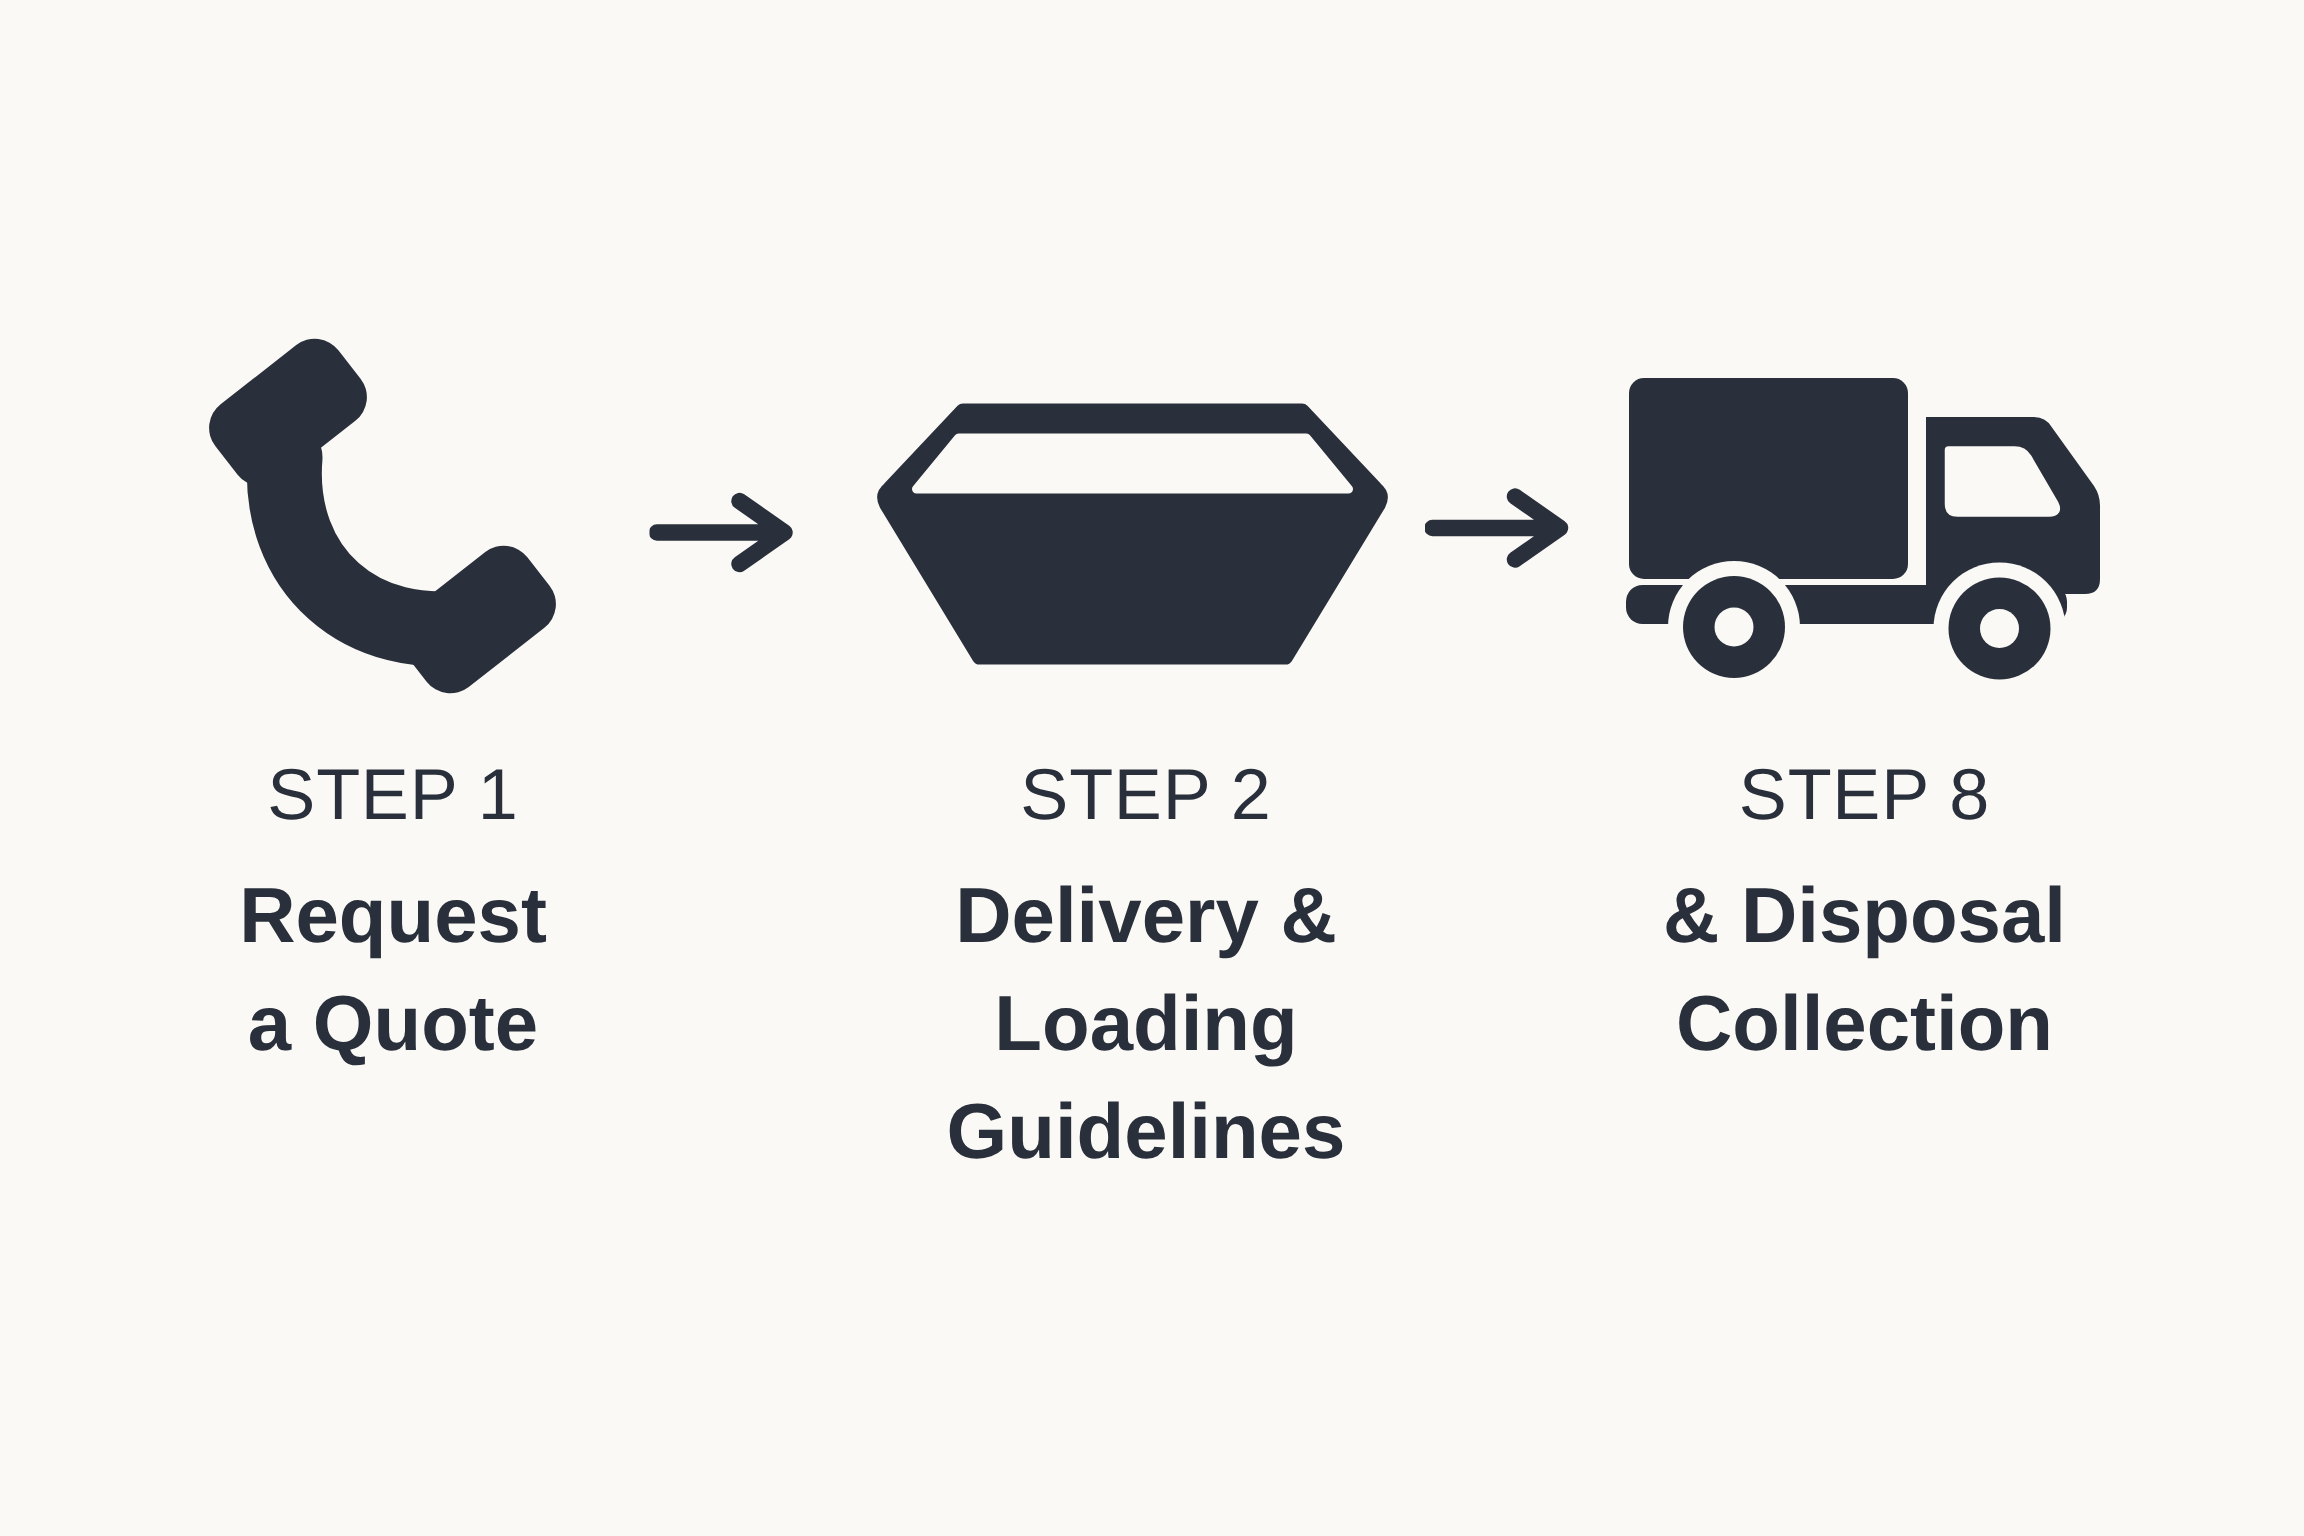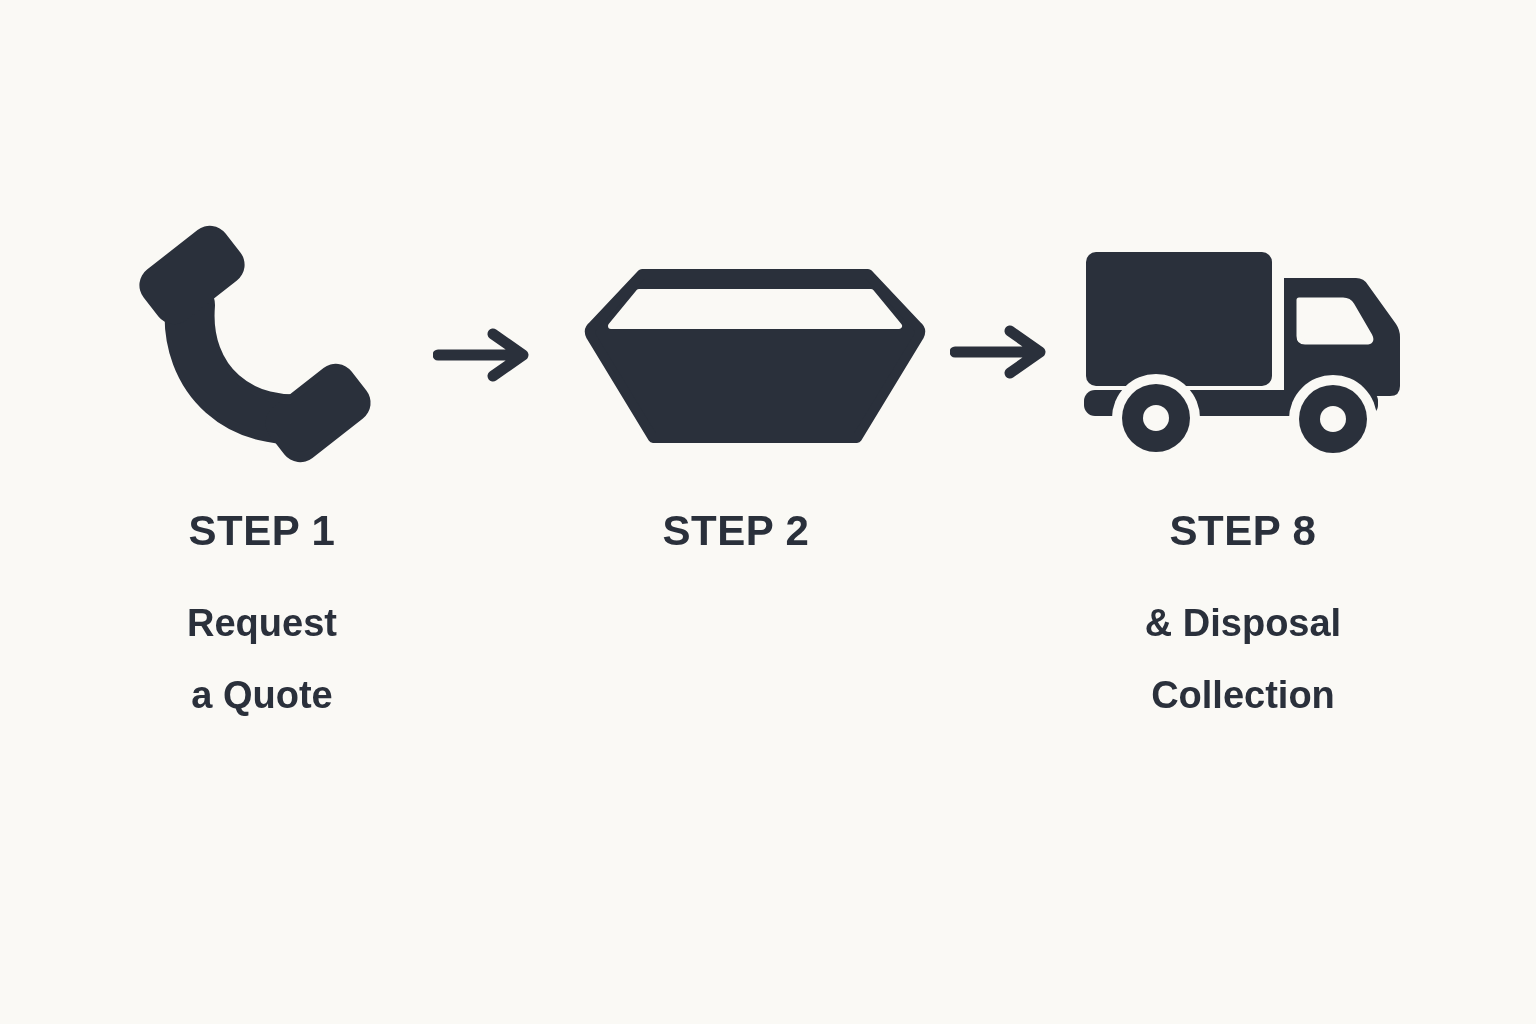--- a/index.html
+++ b/index.html
@@ -10,27 +10,27 @@
   }
   .icon-box{position:absolute;}
   .icon-box svg{overflow:visible;display:block;}
   .ink{fill:#2A303B;}
   .ink-stroke{stroke:#2A303B;}
   .bg{fill:#FAF9F5;}
   .col{
     position:absolute;top:503px;width:360px;text-align:center;color:#2A303B;
   }
   .col-1{left:82px;}
-  .col-2{left:556px;}
+  .col-2{left:584px;}
   .col-3{left:1063px;}
   .step-label{
-    font-size:42px;font-weight:700;line-height:56px;letter-spacing:0.5px;
+    font-size:48px;font-weight:400;line-height:56px;letter-spacing:0.5px;
   }
   .step-title{
-    margin-top:28px;font-size:38px;font-weight:700;line-height:72px;
+    margin-top:16px;font-size:52px;font-weight:700;line-height:72px;
   }
   .arrow{position:absolute;width:100px;height:56px;}
   .arrow-1{left:433px;top:327px;}
   .arrow-2{left:950px;top:324px;}
 </style>
 </head>
 <body>
 
 <div class="icon-box" style="left:140px;top:227px;width:245px;height:235px;">
   <svg width="245" height="235" viewBox="0 0 245 235" xmlns="http://www.w3.org/2000/svg">
@@ -77,20 +77,25 @@
 <div class="col col-1">
   <div class="step-label">STEP 1</div>
   <div class="step-title">
     <div>Request</div>
     <div>a Quote</div>
   </div>
 </div>
 
 <div class="col col-2">
   <div class="step-label">STEP 2</div>
+  <div class="step-title">
+    <div>Delivery &amp;</div>
+    <div>Loading</div>
+    <div>Guidelines</div>
+  </div>
 </div>
 
 <div class="col col-3">
   <div class="step-label">STEP 8</div>
   <div class="step-title">
     <div>&amp; Disposal</div>
     <div>Collection</div>
   </div>
 </div>
 

